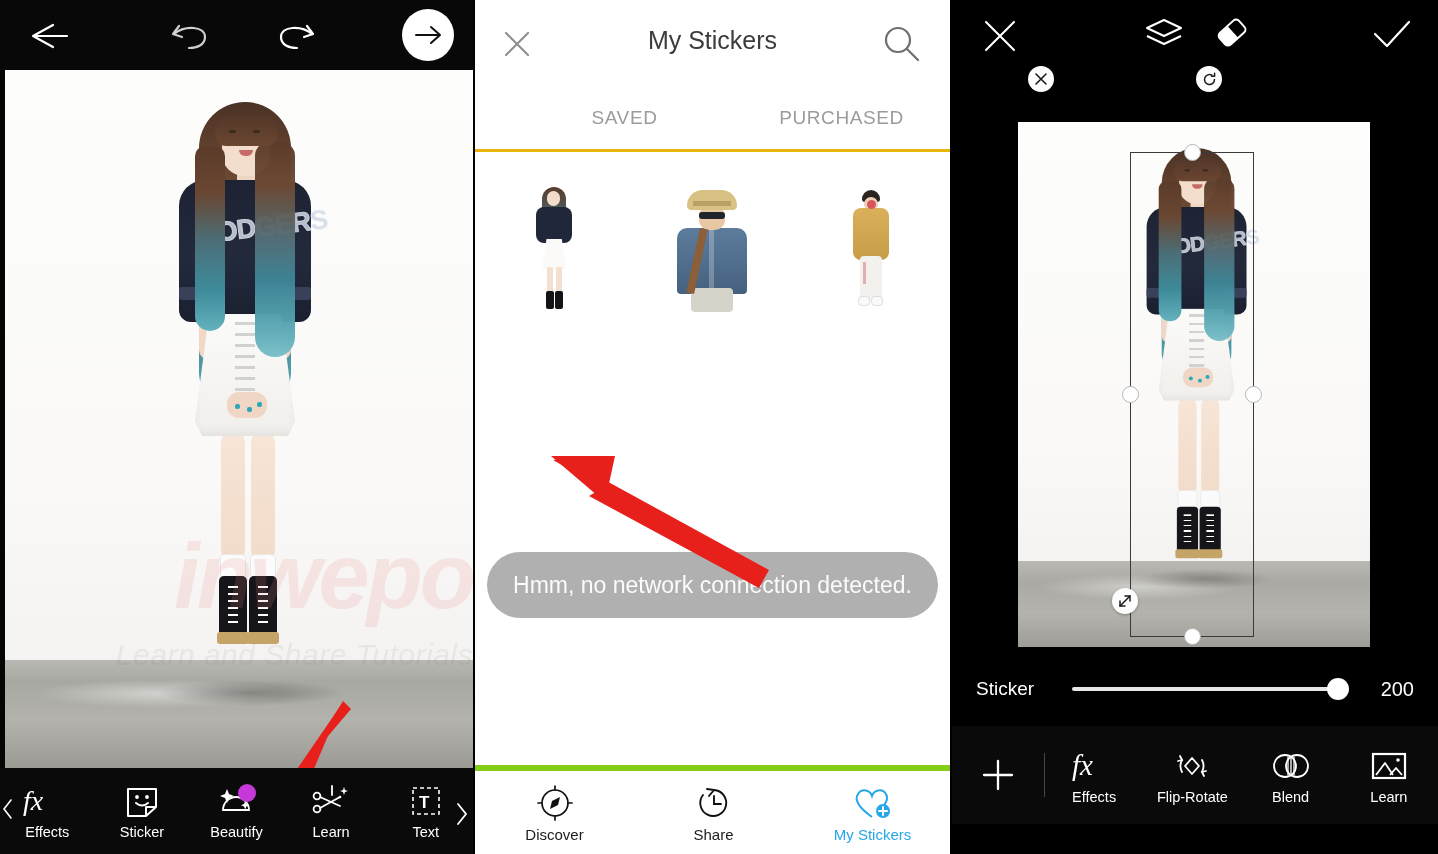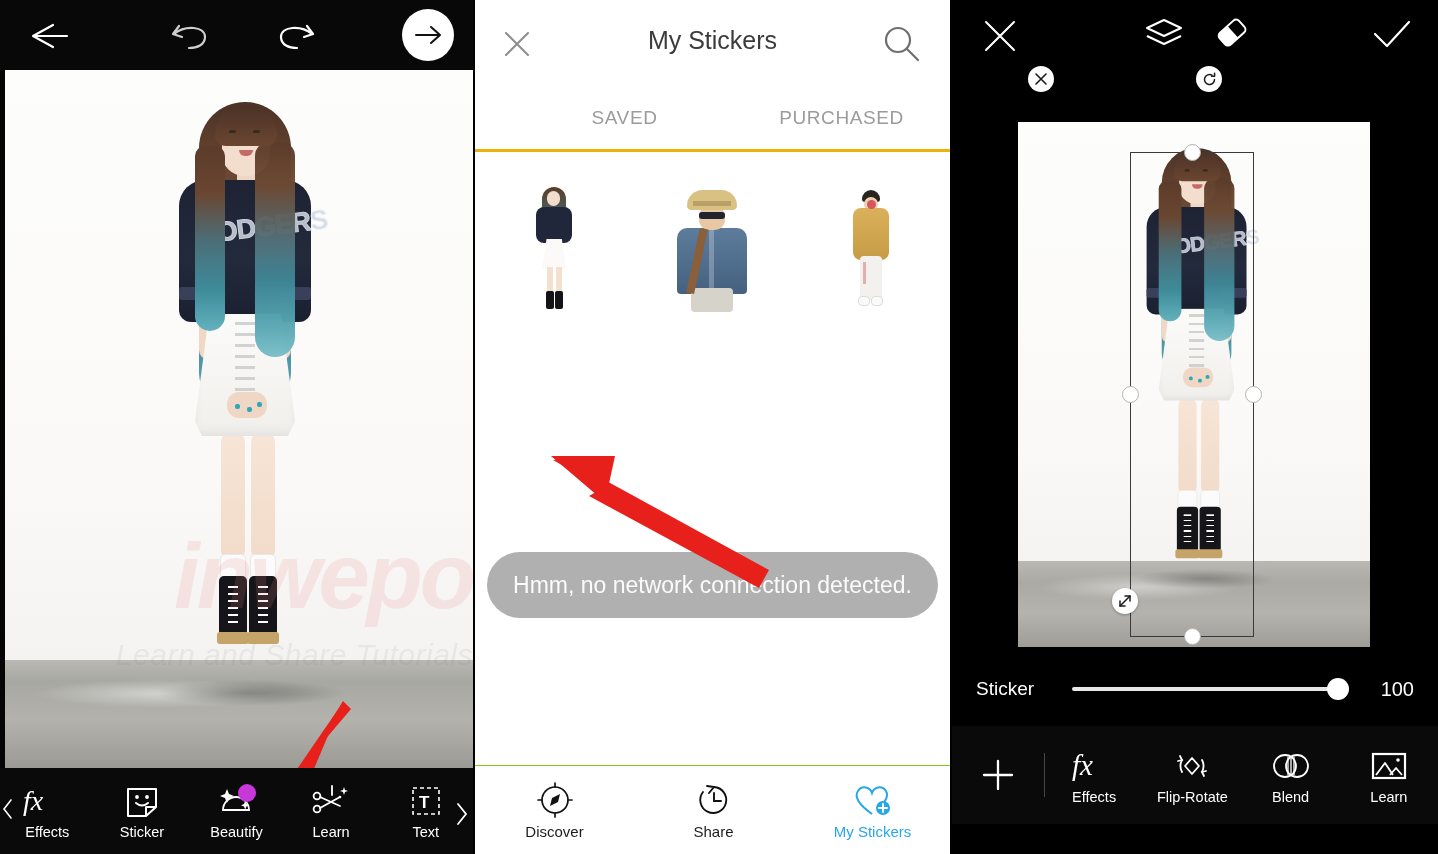--- a/index.html
+++ b/index.html
@@ -188,21 +188,21 @@
   #network-toast{
     position:absolute; left:12px; right:12px; top:400px; height:66px;
     background:#b0b0b0; border-radius:33px; display:flex; align-items:center; justify-content:center;
     color:#fbfbfb; font-size:23px; z-index:8;
   }
   
   #stickers-pointer{ position:absolute; left:70px; top:290px; width:230px; height:150px; z-index:9; pointer-events:none;}
 
   .st-bottomnav{
     position:absolute; bottom:0; left:0; width:477px; height:89px;
-    background:#fff; border-top:1px solid #84cc16; display:flex; align-items:center;
+    background:#fff; border-top:6px solid #84cc16; display:flex; align-items:center;
   }
   .st-nav{ flex:1; display:flex; flex-direction:column; align-items:center; justify-content:center; cursor:pointer;}
   .st-nav .ic{ height:40px; display:flex; align-items:center; justify-content:center;}
   .st-nav .lb{ font-size:15px; color:#1c1c1c; margin-top:3px;}
   .st-nav.active .lb{ color:#26a7e8;}
 
   
   .cv-topbar{ position:relative; height:70px; background:#000;}
   #canvas-close{ position:absolute; left:28px; top:16px; width:40px; height:40px; cursor:pointer;}
   #canvas-layers{ position:absolute; left:190px; top:14px; width:44px; height:44px; cursor:pointer;}
@@ -598,21 +598,21 @@
           <path d="M8 3 L13 3 L13 8" fill="none" stroke="#1b1b1b" stroke-width="1.5" stroke-linecap="round" stroke-linejoin="round"></path>
         </svg>
       </div>
     </div>
 
     <div class="opacity-row">
       <div id="opacity-label">Sticker</div>
       <div class="slider-track">
         <div class="slider-knob"></div>
       </div>
-      <div id="opacity-value">100</div>
+      <div id="opacity-value">200</div>
     </div>
 
     <div class="cv-bottombar">
       <div id="canvas-add">
         <svg width="40" height="40" viewBox="0 0 40 40">
             <path d="M20 6 v28 M6 20 h28" stroke="#fff" stroke-width="2.3" stroke-linecap="round"></path>
           </svg>
       </div>
       <div class="cv-divider"></div>
       <div class="cv-tools">

